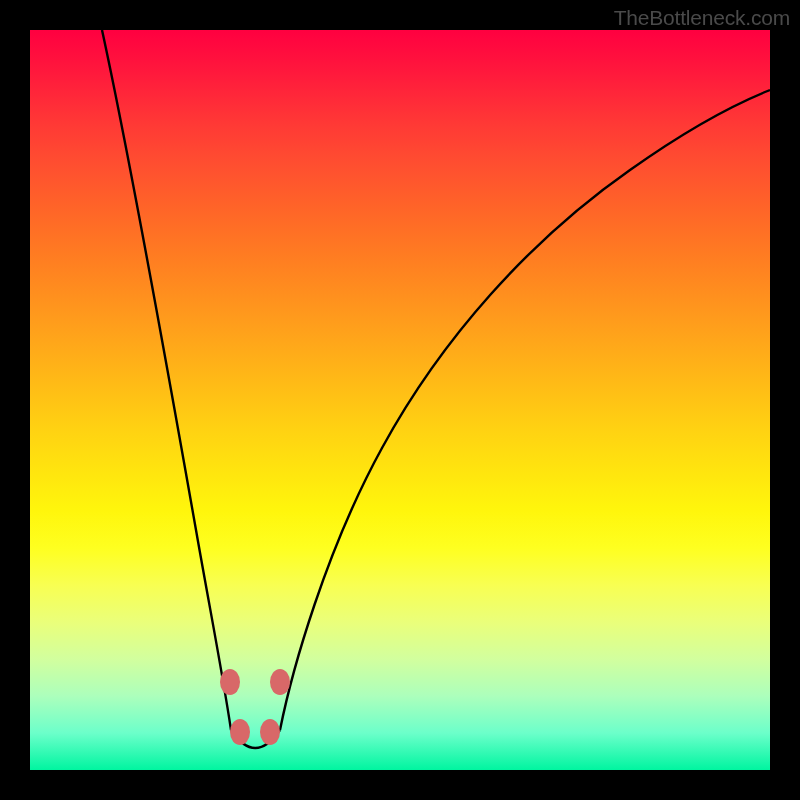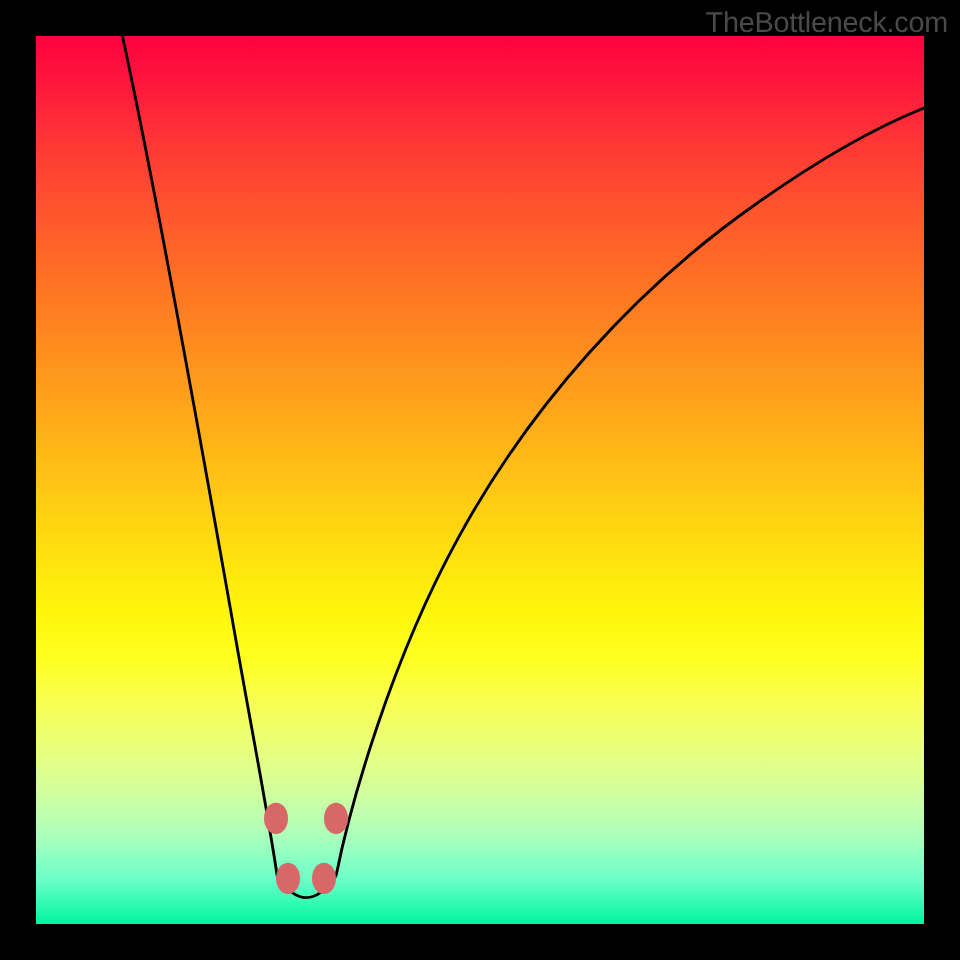--- a/index.html
+++ b/index.html
@@ -36,21 +36,21 @@
       #acffbc 90%,
       #6cffca 95%,
       #00f5a0 100%
     );
   }
   .watermark {
     position: absolute;
     top: 6px;
     right: 10px;
     color: #4a4a4a;
-    font-size: 24px;
+    font-size: 21px;
     font-weight: 500;
     letter-spacing: -0.2px;
   }
   svg.curve {
     position: absolute;
     inset: 0;
     width: 740px;
     height: 740px;
   }
   .bead {

